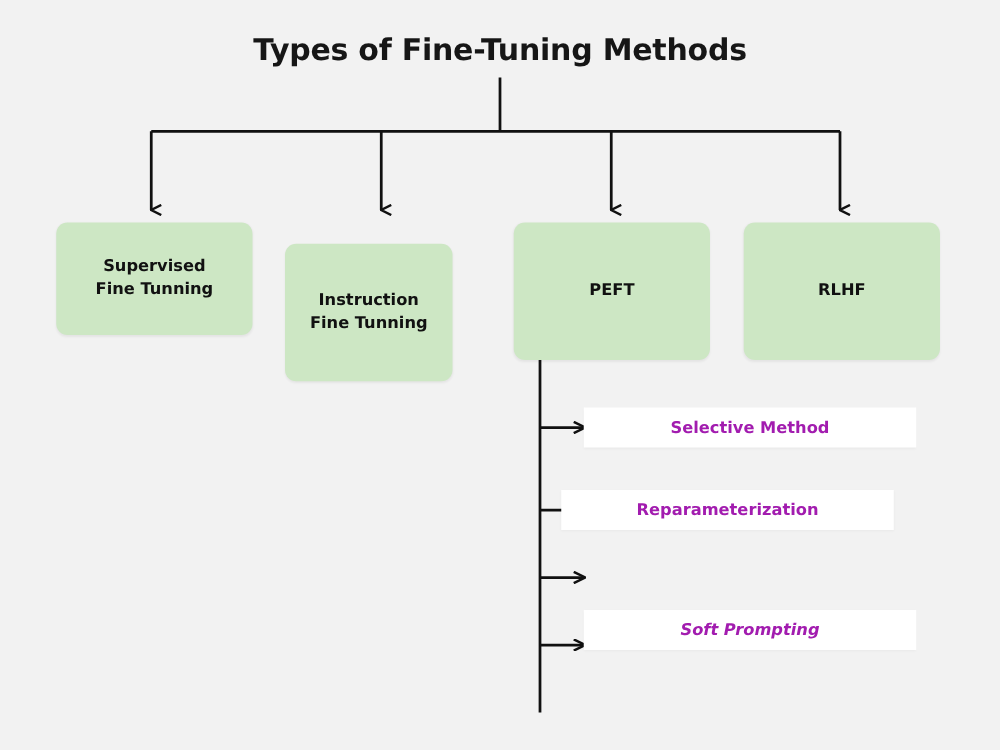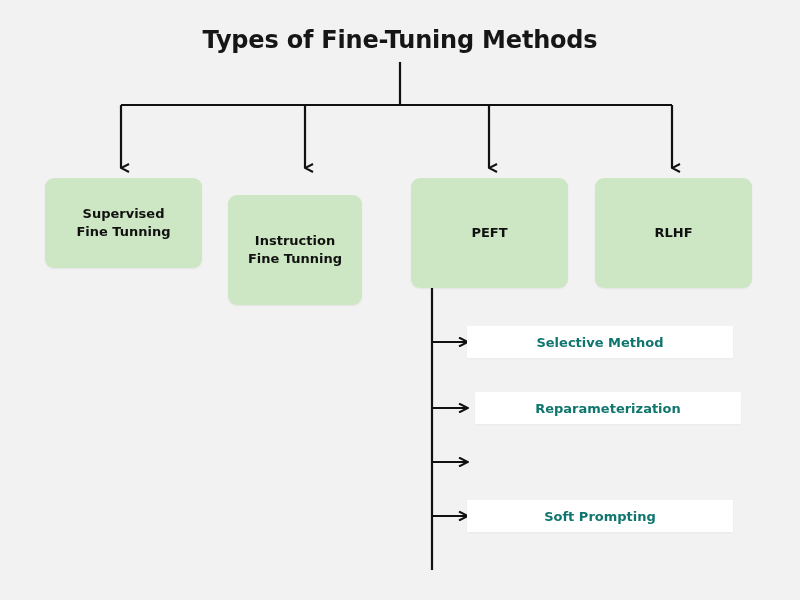--- a/index.html
+++ b/index.html
@@ -57,21 +57,21 @@
   }
   .leaf-box {
     position: absolute;
     background: #ffffff;
     display: flex;
     align-items: center;
     justify-content: center;
     text-align: center;
     font-size: 13px;
     font-weight: bold;
-    color: #0f766e;
+    color: #a21caf;
     box-shadow: 0 1px 2px rgba(0,0,0,0.04);
   }
 </style>
 </head>
 <body>
 
 <div id="canvas">
 
   <div class="title">Types of Fine-Tuning Methods</div>
 
@@ -128,22 +128,22 @@
   <div class="lvl1-box" style="left:411px; top:178px; width:157px; height:110px;">
     <div>
       <span class="label-line">PEFT</span>
     </div>
   </div>
 
   <div class="leaf-box" style="left:467px; top:326px; width:266px; height:32px;">
     <span>Selective Method</span>
   </div>
 
-  <div class="leaf-box" style="left:475px; top:392px; width:266px; height:32px;">
+  <div class="leaf-box" style="left:449px; top:392px; width:266px; height:32px;">
     <span>Reparameterization</span>
   </div>
 
 
-  <div class="leaf-box" style="left:467px; top:500px; width:266px; height:32px;">
+  <div class="leaf-box" style="left:467px; top:488px; width:266px; height:32px;font-style:italic;">
     <span>Soft Prompting</span>
   </div>
 
 </div>
 
 </body></html>

